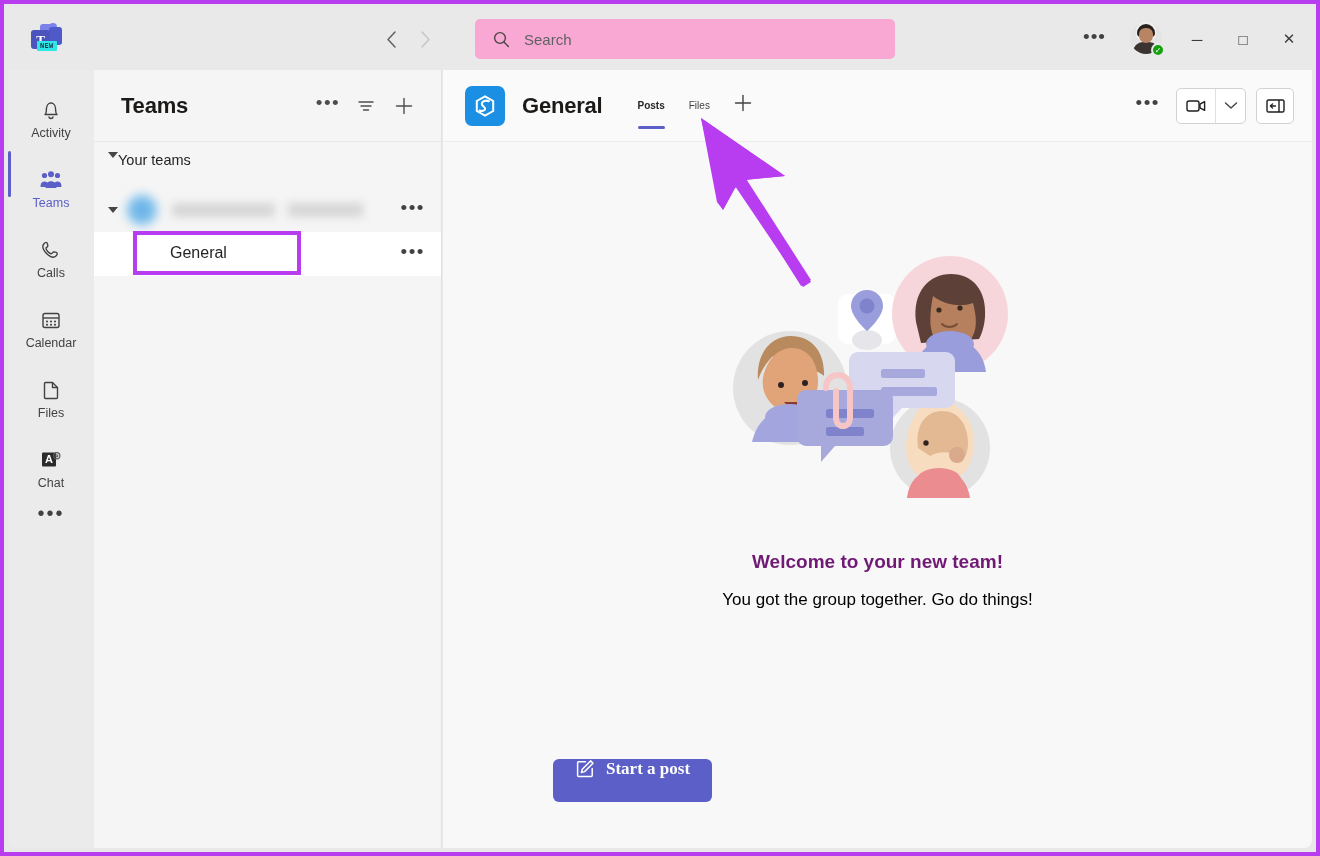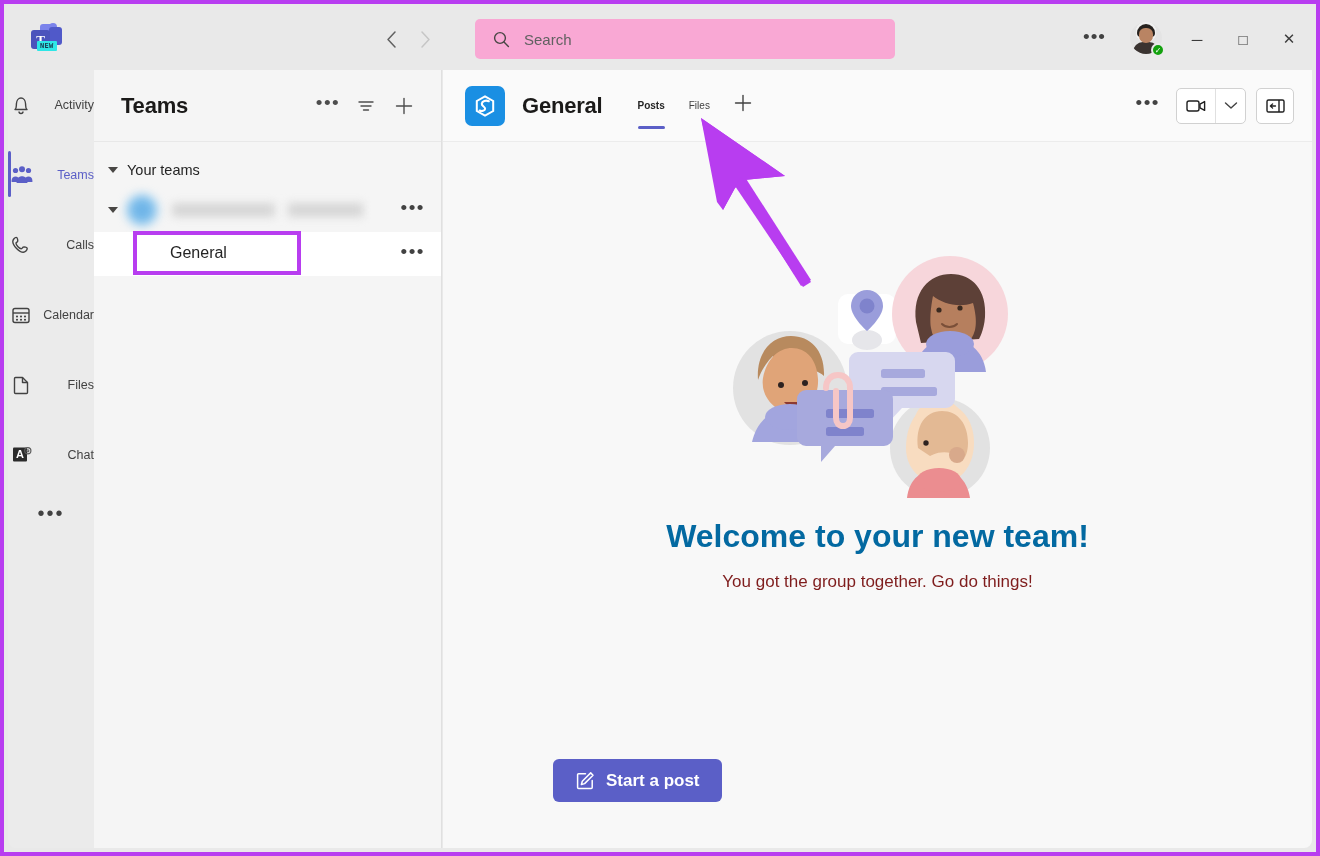--- a/index.html
+++ b/index.html
@@ -83,21 +83,21 @@
     color: #3b3b3b; font-size: 15px; cursor: pointer;
   }
   
   #rail {
     position: absolute; left: 4px; top: 66px; bottom: 4px; width: 86px;
     background: #ebebeb;
     border-bottom-left-radius: 8px;
   }
   .rail-item {
     position: relative; height: 70px;
-    display: flex; flex-direction: row; align-items: center; justify-content: space-between;
+    display: flex; flex-direction: column; align-items: center; justify-content: flex-end;
     gap: 3px; cursor: pointer; color: #424242;
   }
   .rail-item .rl { font-size: 12.5px; }
   .rail-item.active { color: #5b5fc7; }
   .rail-item.active::before {
     content: ""; position: absolute; left: 0; top: 11px;
     width: 3px; height: 46px; background: #5b5fc7; border-radius: 2px;
   }
   #rail-more { height: 46px; color: #424242; font-size: 20px; letter-spacing: 2px;
                display:flex; align-items:center; justify-content:center; cursor:pointer; }
@@ -109,21 +109,21 @@
   }
   #list-head {
     height: 72px; display: flex; align-items: center;
     padding: 0 22px 0 27px; border-bottom: 1px solid #e8e8e8;
   }
   #list-title { font-size: 22px; font-weight: bold; color: #1b1a19; letter-spacing: -.2px; }
   #list-head-actions { margin-left: auto; display: flex; align-items: center; gap: 8px; }
   .hbtn { width: 30px; height: 30px; display:flex; align-items:center; justify-content:center;
           color:#4d4d4d; cursor:pointer; }
   #your-teams-row {
-    height: 36px; display: flex; align-items: center; gap: 9px;
+    height: 36px; display: flex; align-items: flex-start; 
     padding-left: 14px; margin-top: 10px; cursor: pointer;
   }
   .caret { width: 0; height: 0; border-left: 5px solid transparent; border-right: 5px solid transparent;
            border-top: 6px solid #484644; }
   #your-teams-label { font-size: 14.5px; color: #242424; }
   #team-row {
     height: 44px; display: flex; align-items: center; gap: 8px;
     padding-left: 14px; padding-right: 16px; cursor: pointer;
   }
   #team-avatar-blur {
@@ -186,28 +186,28 @@
   #meet-caret { width: 30px; height: 100%; display:flex; align-items:center; justify-content:center;
                 border-left: 1px solid #e0e0e0; cursor: pointer; color:#424242; font-size:11px; }
   #panel-toggle {
     width: 38px; height: 36px; border: 1px solid #d1d1d1; border-radius: 5px; background: #fff;
     display:flex; align-items:center; justify-content:center; cursor:pointer;
   }
   
   #welcome { position: absolute; left: 0; right: 0; top: 72px; bottom: 0;
              display: flex; flex-direction: column; align-items: center; }
   #illus { margin-top: 110px; width: 300px; height: 250px; position: relative; }
-  #welcome-title { margin-top: 16px; font-size: 32px; font-weight: bold; color: #0369a1; }
-  #welcome-sub { margin-top: 17px; font-size: 17px; color: #7f1d1d; }
+  #welcome-title { margin-top: 49px; font-size: 19px; font-weight: bold; color: #701a75; }
+  #welcome-sub { margin-top: 17px; font-size: 17px; color: #000000; }
   #start-post {
     position: absolute; left: 110px; bottom: 46px;
     background: #5b5fc7; color: #fff; border: none; border-radius: 6px;
     height: 43px; padding: 0 22px; font-size: 17px; font-weight: bold;
-    display: flex; align-items: center; gap: 11px; cursor: pointer;
-    font-family: Liberation Sans, sans-serif;
+    display: flex; align-items: flex-start; gap: 11px; cursor: pointer;
+    font-family: Liberation Serif, serif;
   }
   
   #pointer { position: absolute; left: 693px; top: 110px; width: 130px; height: 175px;
              pointer-events: none; }
 </style>
 </head>
 <body>
 
 <div id="frame">
 

